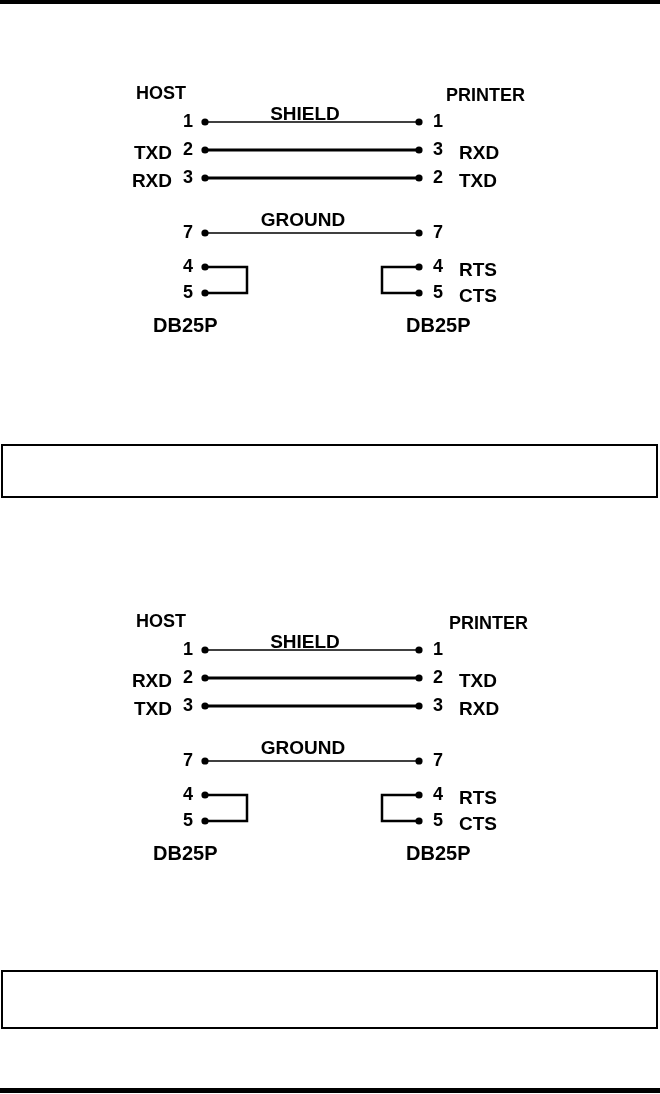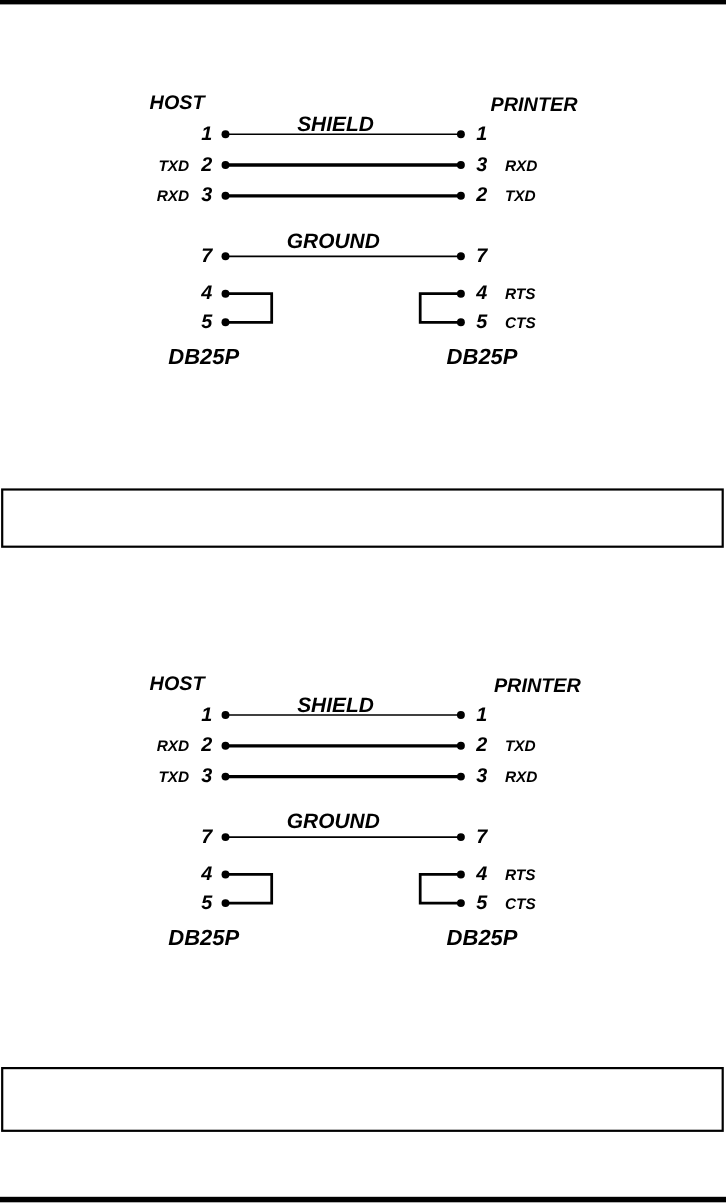--- a/index.html
+++ b/index.html
@@ -7,39 +7,39 @@
     width: 660px; height: 1094px;
     position: relative;
     background: #ffffff;
     font-family: "Liberation Sans", sans-serif;
     overflow: hidden;
   }
   .rule { position: absolute; left: 0; width: 660px; background: #000; }
   .rule-top { top: 0; height: 4px; }
   .rule-bottom { top: 1088px; height: 5px; }
 
-  .diagram { position: absolute; left: 0; width: 568px; height: 270px; font-style: italic; }
+  .diagram { position: absolute; left: 0; width: 568px; height: 270px; }
   .wires { position: absolute; left: 0; top: 0; }
   .wires line, .wires path { stroke: #000; }
   .thin  { stroke-width: 1.5; }
   .thick { stroke-width: 3; }
   .loop  { stroke-width: 2.5; fill: none; }
   .dot   { fill: #000; stroke: none; }
 
   .t {
     position: absolute;
     font-weight: bold;
     color: #000;
     line-height: 1;
     white-space: nowrap;
   }
   .title { font-size: 18px; }
   .pin   { font-size: 18px; }
   .pr    { width: 30px; text-align: right; }
-  .sig   { font-size: 14px; }
+  .sig   { font-size: 19px; }
   .sr    { width: 50px; text-align: right; }
   .lbl   { font-size: 19px; width: 120px; text-align: center; }
   .conn  { font-size: 20px; }
 
   .note-box {
     position: absolute;
     left: 1px; width: 657px;
     border: 2px solid #000;
     box-sizing: border-box;
     background: #fff;

